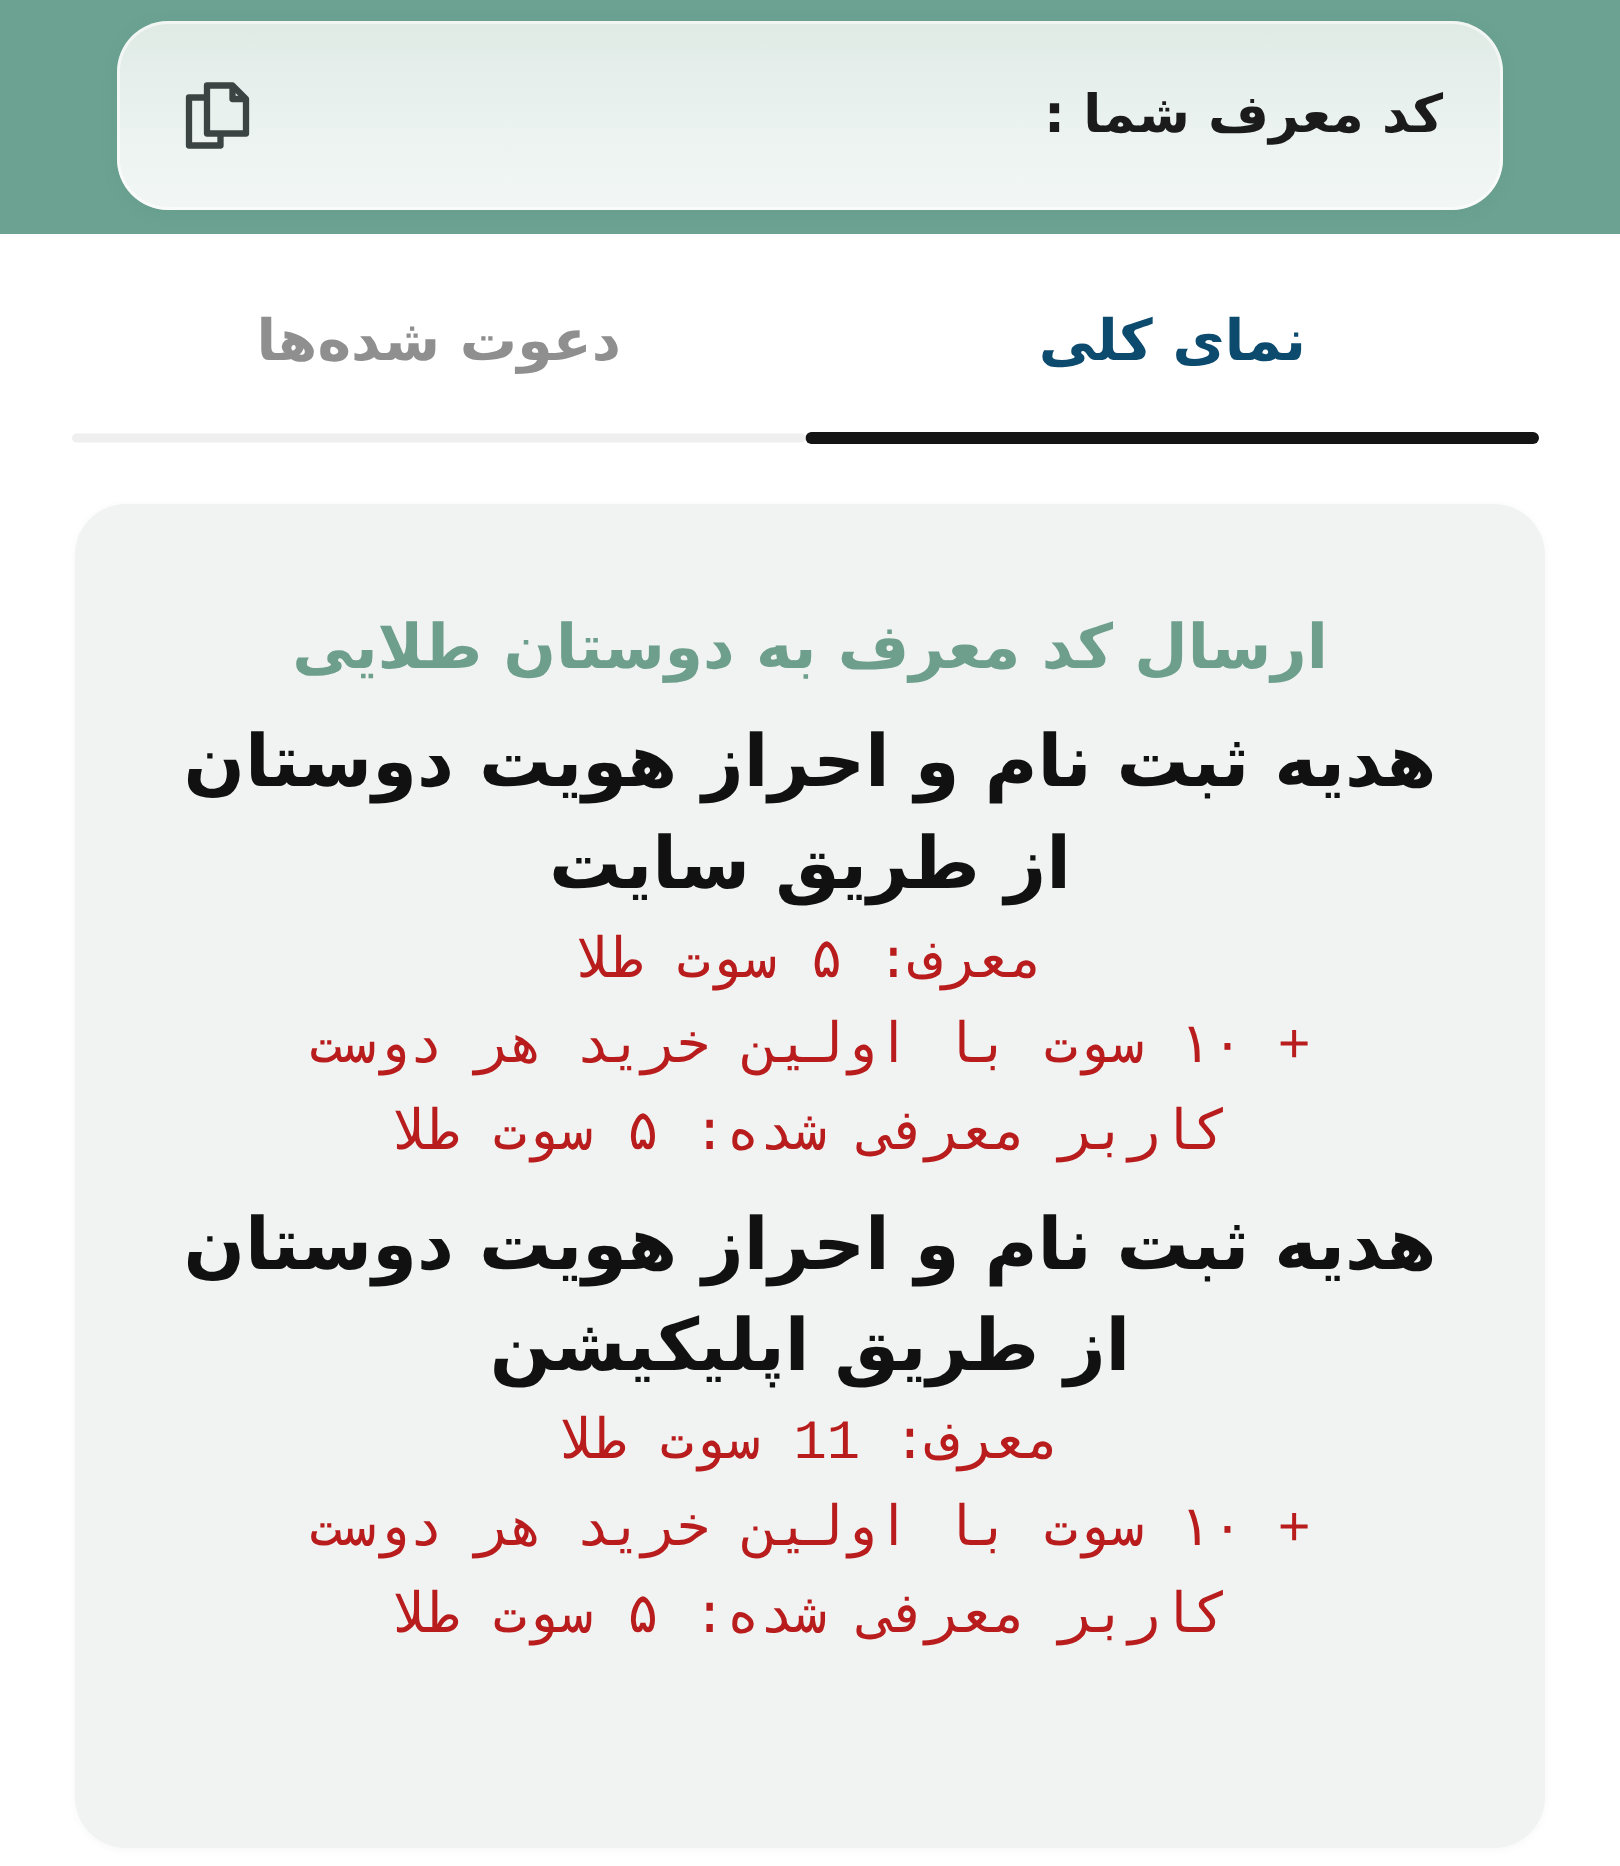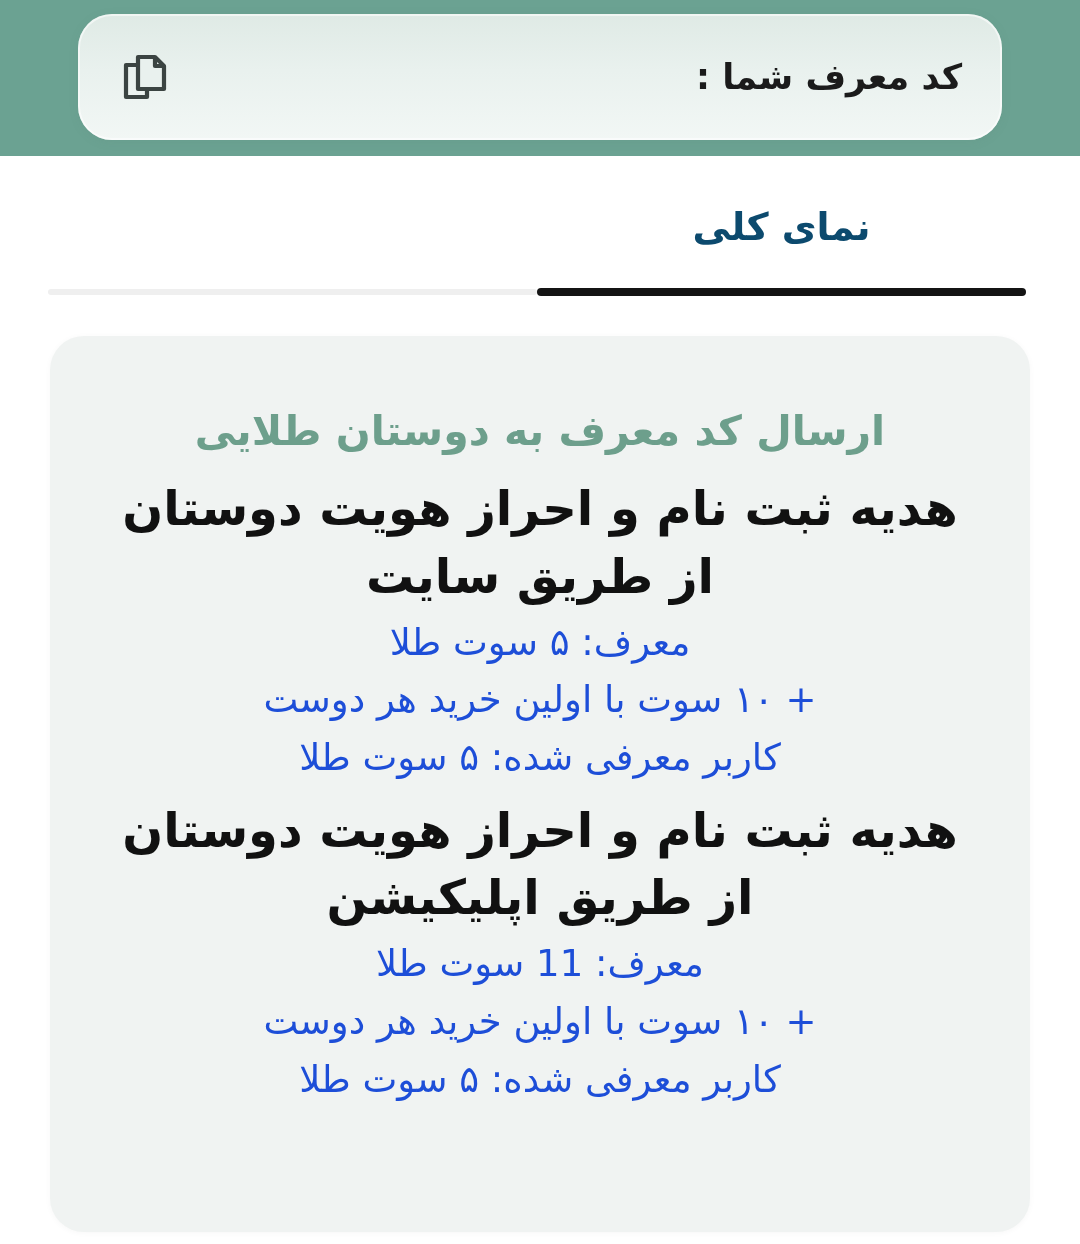--- a/index.html
+++ b/index.html
@@ -152,22 +152,23 @@
     color: #111111;
     line-height: 1.4;
     margin-top: 10px;
     margin-bottom: 4px;
     padding: 0 12px;
   }
 
   .detail-line {
     font-size: 37px;
     font-weight: 400;
-    color: #1d4ed8;
+    color: #b91c1c;
     line-height: 1.56;
+    font-family: Liberation Mono, monospace;
   }
 
   .cap-line {
     font-size: 40px;
     font-weight: 700;
     color: #111111;
     line-height: 1.4;
     margin-top: 14px;
     white-space: nowrap;
   }
@@ -193,20 +194,21 @@
       </span>
     </div>
   </div>
 
   <div class="tabs">
     <div class="tab active">
       <span class="tab-label">نمای کلی</span>
       <span class="tab-underline"></span>
     </div>
     <div class="tab inactive">
+      <span class="tab-label">دعوت شده‌ها</span>
       <span class="tab-underline"></span>
     </div>
   </div>
 
   <div class="info-card">
 
     <div class="card-title">ارسال کد معرف به دوستان طلایی</div>
 
     <div class="section-heading">هدیه ثبت نام و احراز هویت دوستان از طریق سایت</div>
     <div class="detail-line">معرف: ۵ سوت طلا</div>

